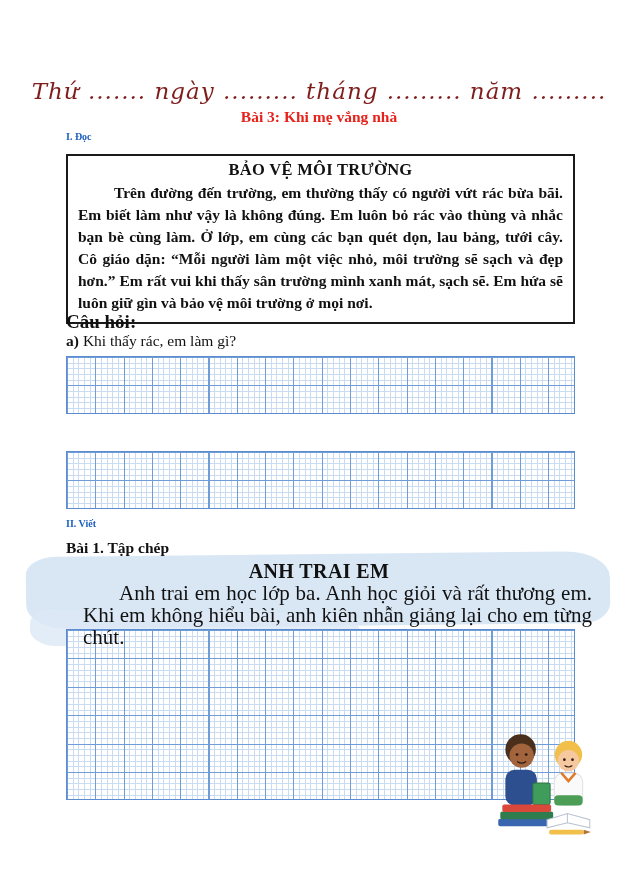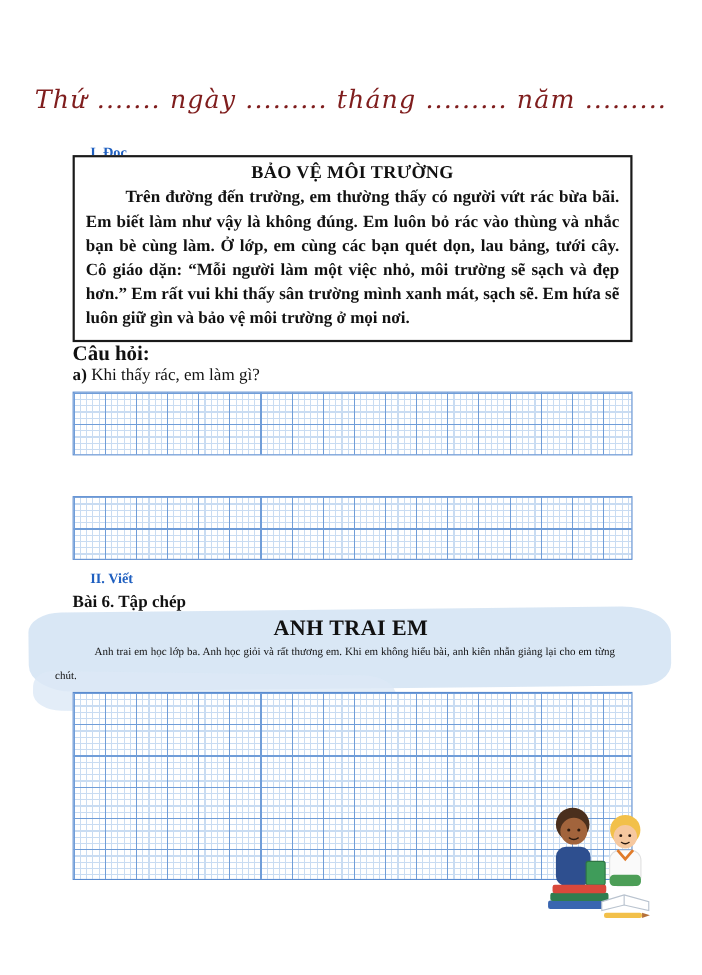--- a/index.html
+++ b/index.html
@@ -19,30 +19,29 @@
     font-style:italic;font-size:23px;letter-spacing:1px;
     color:#7f1d1d;
   }
   .lesson-title{
     position:absolute;top:108px;left:0;width:638px;
     text-align:center;font-weight:bold;font-size:15.5px;
     color:var(--accent-red,#e5231b);
   }
   .sec-heading{
     position:absolute;left:66px;
-    font-weight:bold;font-size:13px;
+    font-weight:bold;font-size:10px;
     color:var(--accent-blue,#2060c0);
-    margin-left:16px;
   }
   .reading-heading{top:131px;}
   .writing-heading{top:518px;font-family:Liberation Serif, serif;}
 
   
   .passage-box{
-    position:absolute;top:141px;left:66px;width:509px;
+    position:absolute;top:154px;left:66px;width:509px;
     border:2px solid #1a1a1a;
     box-sizing:border-box;
     padding:3px 10px 8px 10px;
     background:#fff;
   }
   .passage-title{
     text-align:center;font-weight:bold;font-size:16.5px;
     margin:1px 0 2px 0;letter-spacing:.3px;
   }
   .passage-body{
@@ -95,59 +94,60 @@
     background:#dce9f6;opacity:.8;
     border-radius:18px 30px 16px 26px / 14px 18px 12px 16px;
     transform:rotate(.8deg);
   }
   .copy-title{
     position:absolute;top:560px;left:0;width:638px;
     text-align:center;font-weight:bold;font-size:20px;
     letter-spacing:.4px;z-index:2;
   }
   .copy-body{
-    position:absolute;top:582px;left:50px;width:509px;
-    margin:0;font-size:10px;line-height:22px;
+    position:absolute;top:582px;left:83px;width:509px;
+    margin:0;font-size:21px;line-height:22px;
     text-align:justify;text-indent:36px;z-index:2;
   }
 
   
   .kids-illustration{
     position:absolute;top:720px;left:490px;
     width:106px;height:118px;z-index:3;
   }
 </style>
 </head>
 <body>
 
 <div class="page">
 
   <div class="watercolor stroke-1"></div>
   <div class="watercolor stroke-2"></div>
 
   <div class="date-line">Thứ ....... ngày ......... tháng ......... năm .........</div>
+  <div class="lesson-title">Bài 3: Khi mẹ vắng nhà</div>
 
   <div class="sec-heading reading-heading">I. Đọc</div>
 
   <div class="passage-box">
     <div class="passage-title">BẢO VỆ MÔI TRƯỜNG</div>
     <p class="passage-body">Trên đường đến trường, em thường thấy có người vứt rác bừa bãi. Em biết làm như vậy là không đúng. Em luôn bỏ rác vào thùng và nhắc bạn bè cùng làm. Ở lớp, em cùng các bạn quét dọn, lau bảng, tưới cây. Cô giáo dặn: “Mỗi người làm một việc nhỏ, môi trường sẽ sạch và đẹp hơn.” Em rất vui khi thấy sân trường mình xanh mát, sạch sẽ. Em hứa sẽ luôn giữ gìn và bảo vệ môi trường ở mọi nơi.</p>
   </div>
 
   <div class="q-label">Câu hỏi:</div>
 
   <p class="question question-a">
     <b>a)</b><span>Khi thấy rác, em làm gì?</span>
   </p>
   <div class="oly-grid grid-a"></div>
 
   <div class="oly-grid grid-b"></div>
 
   <div class="sec-heading writing-heading">II. Viết</div>
-  <div class="exercise-label">Bài 6. Tập chép</div>
+  <div class="exercise-label">Bài 1. Tập chép</div>
 
   <div class="copy-title">ANH TRAI EM</div>
   <p class="copy-body">Anh trai em học lớp ba. Anh học giỏi và rất thương em. Khi em không hiểu bài, anh kiên nhẫn giảng lại cho em từng chút.</p>
 
   <div class="oly-grid grid-copy"></div>
 
   <div class="kids-illustration">
     <svg viewBox="0 0 104 116" width="106" height="118">
 
       <circle cx="30" cy="29" r="15" fill="#4a2f1d"></circle>

